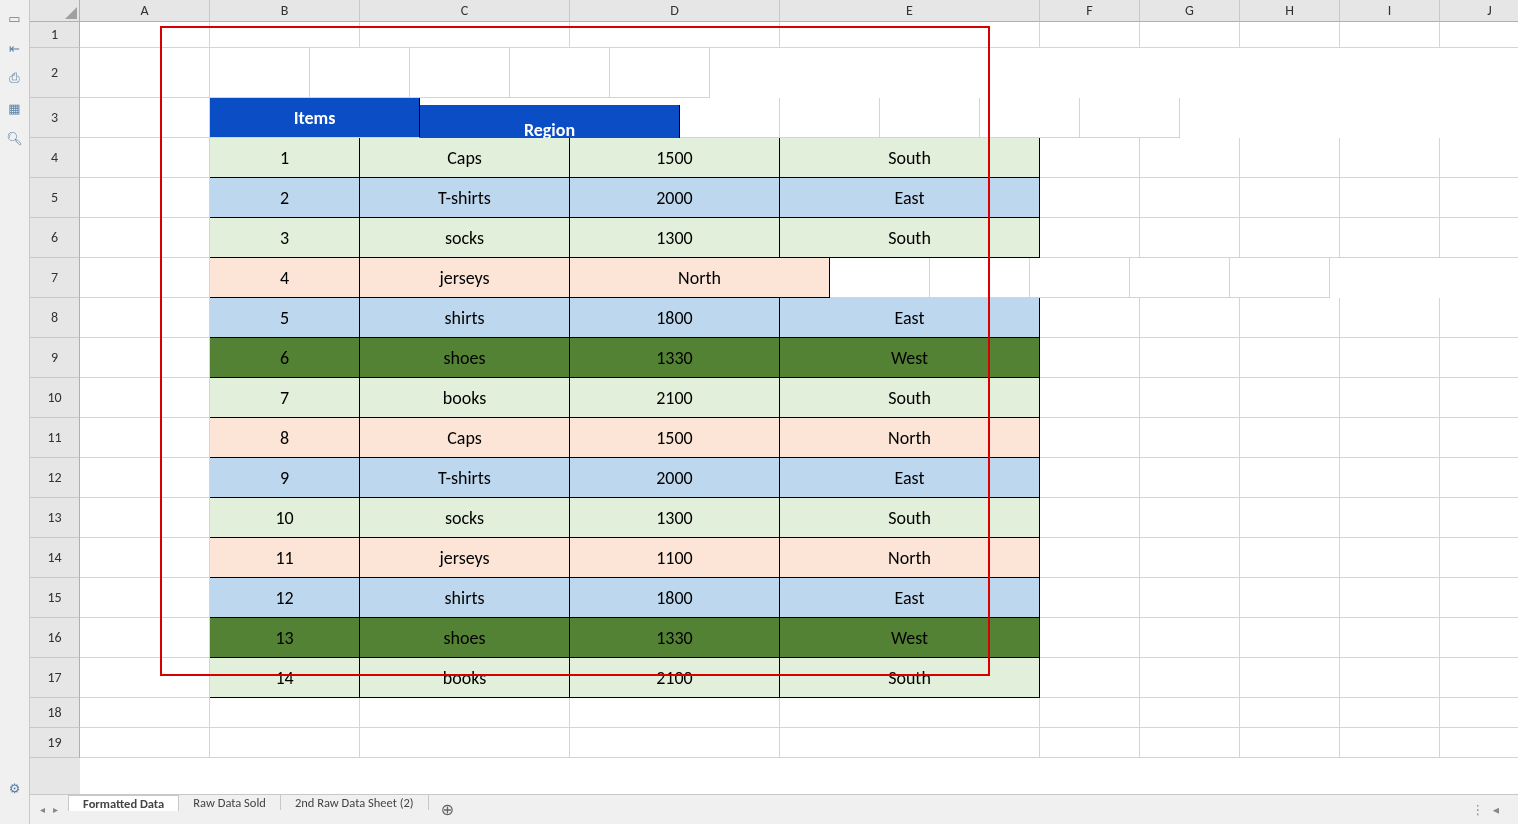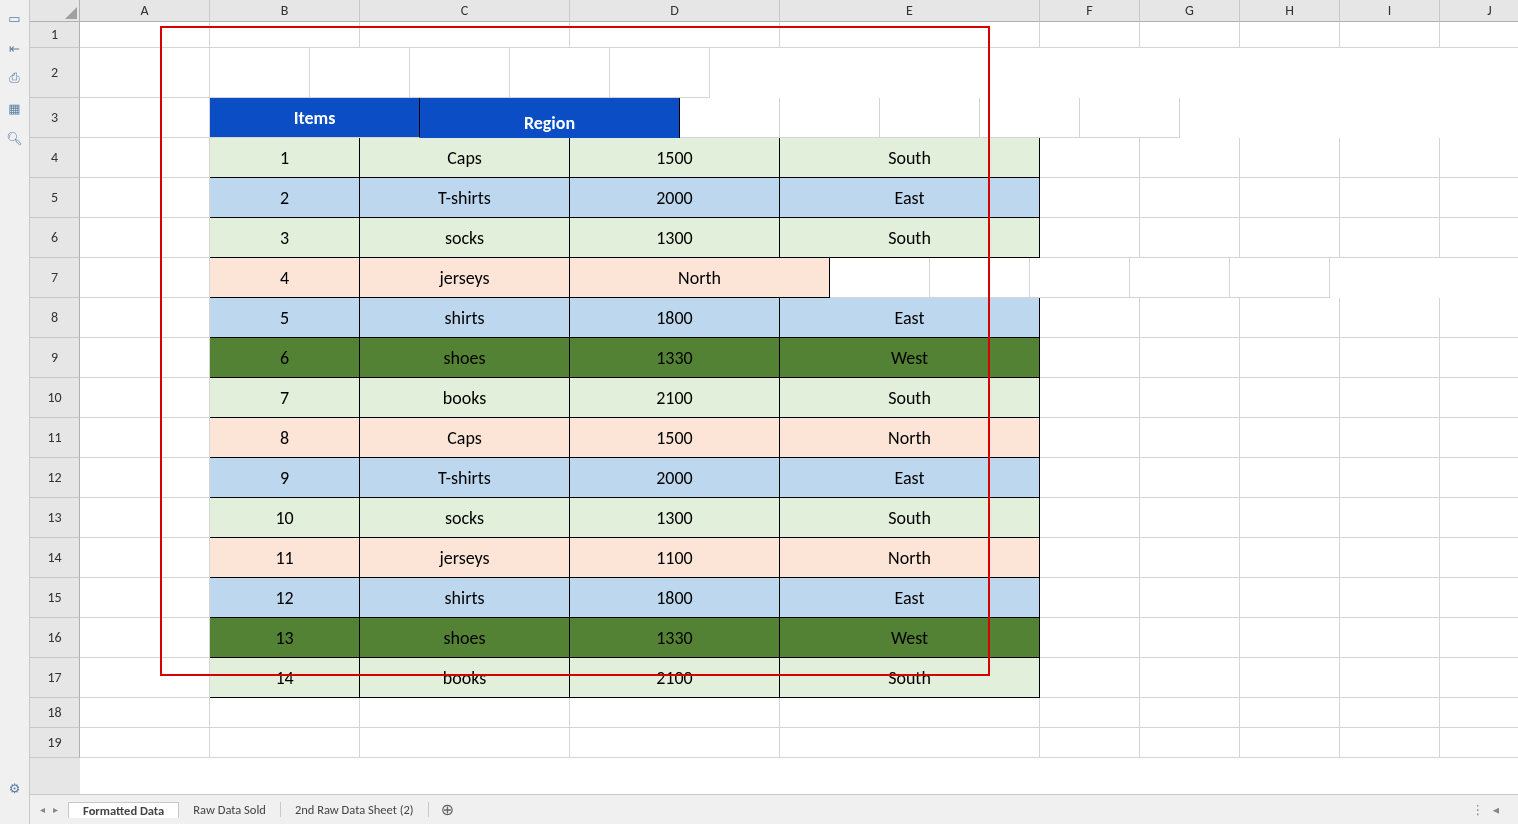--- a/index.html
+++ b/index.html
@@ -160,21 +160,21 @@
 .tab-nav {
   display: flex;
   gap: 8px;
   padding: 0 10px;
   color: #888;
 }
 .tab-nav span { cursor: pointer; font-size: 10px; }
 .tabs {
   display: flex;
   height: 100%;
-  align-items: center;
+  align-items: flex-start;
 }
 .tab {
   padding: 0 14px;
   display: flex;
   align-items: center;
   border-right: 1px solid #c8c8c8;
   background: #f0f0f0;
   cursor: pointer;
 }
 .tab.active {
@@ -262,21 +262,21 @@
         <div class="cell" style="width: 130px; height: 50px;"></div>
         <div class="cell" style="width: 100px; height: 50px;"></div>
         <div class="cell" style="width: 100px; height: 50px;"></div>
         <div class="cell" style="width: 100px; height: 50px;"></div>
         <div class="cell" style="width: 100px; height: 50px;"></div>
         <div class="cell" style="width: 100px; height: 50px;"></div>
       </div>
       <div class="cell-row" style="height: 40px;">
         <div class="cell" style="width: 130px; height: 40px;"></div>
         <div class="cell th-cell" style="width: 210px; height: 40px;">Items</div>
-        <div class="cell th-cell" style="width: 260px; height: 50px;">Region</div>
+        <div class="cell th-cell" style="width: 260px; height: 50px; margin-top: 7px;">Region</div>
         <div class="cell" style="width: 100px; height: 40px;"></div>
         <div class="cell" style="width: 100px; height: 40px;"></div>
         <div class="cell" style="width: 100px; height: 40px;"></div>
         <div class="cell" style="width: 100px; height: 40px;"></div>
         <div class="cell" style="width: 100px; height: 40px;"></div>
       </div>
       <div class="cell-row" style="height: 40px;">
         <div class="cell" style="width: 130px; height: 40px;"></div>
         <div class="cell data-cell bg-lightgreen" style="width: 150px; height: 40px;">1</div>
         <div class="cell data-cell bg-lightgreen" style="width: 210px; height: 40px;">Caps</div>

